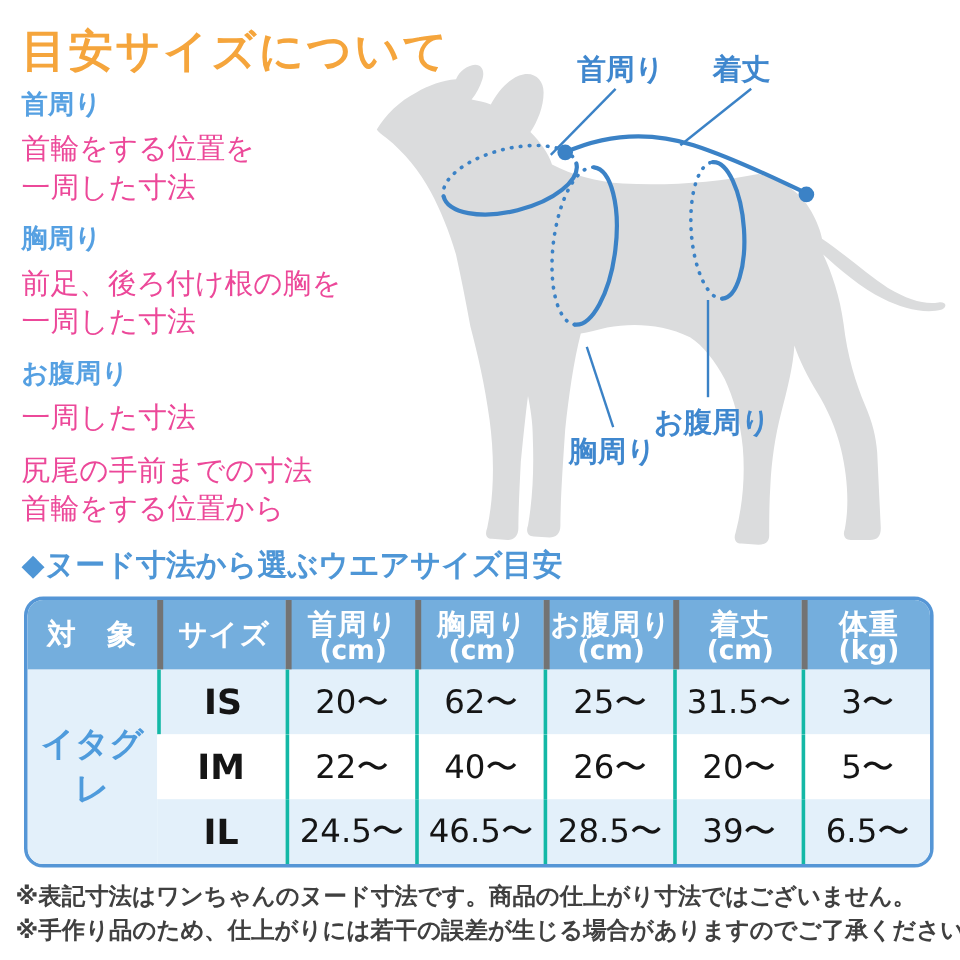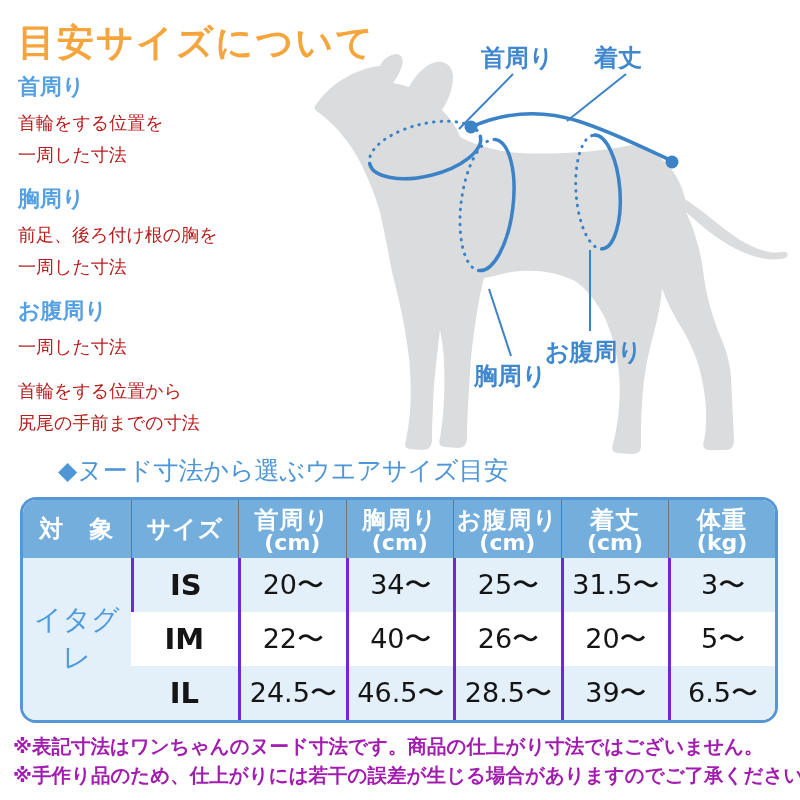--- a/index.html
+++ b/index.html
@@ -7,61 +7,61 @@
     position:relative;width:800px;height:800px;background:#ffffff;overflow:hidden;
     font-family:"DejaVu Sans","Liberation Sans",sans-serif;
   }
   .title{
     position:absolute;left:18px;top:18px;
     font-size:37px;font-weight:bold;color:#F5A53C;letter-spacing:2px;white-space:nowrap;
   }
   .definitions{position:absolute;left:18px;top:72px;width:300px;}
   .def-block{margin-bottom:12px;}
   .def-term{color:#55A0E2;font-weight:bold;font-size:22px;margin-bottom:6px;white-space:nowrap;}
-  .def-line{color:#b91c1c;font-size:18px;line-height:32px;white-space:nowrap;font-family:Liberation Mono, monospace;}
+  .def-line{color:#ec4899;font-size:24px;line-height:32px;white-space:nowrap;}
   .diagram-svg{position:absolute;left:0;top:0;width:800px;height:800px;}
   .diagram-label{
     position:absolute;color:#3F87CE;font-weight:bold;font-size:24px;white-space:nowrap;
   }
   .lbl-neck{left:481px;top:42px;}
   .lbl-length{left:594px;top:42px;}
   .lbl-chest{left:474px;top:360px;}
   .lbl-belly{left:545px;top:336px;}
   .section-title{
     position:absolute;left:18px;top:454px;
-    font-size:25px;font-weight:normal;color:#4E96D6;white-space:nowrap;margin-left:40px;
+    font-size:25px;font-weight:bold;color:#4E96D6;white-space:nowrap;
   }
   .table-wrap{
     position:absolute;left:20px;top:497px;width:758px;height:226px;
     border:3px solid #5596D6;border-radius:16px;overflow:hidden;box-sizing:border-box;
     background:#fff;
   }
   table.size-table{
     width:100%;height:100%;border-collapse:separate;border-spacing:0;table-layout:fixed;
     font-family:inherit;
   }
   .size-table th{
     background:#74AEDD;color:#ffffff;font-weight:bold;vertical-align:middle;
-    border-left:1px solid #737373;padding:0;height:58px;text-align:center;
+    border-left:5px solid #737373;padding:0;height:58px;text-align:center;
   }
   .size-table th:first-child,.size-table td:first-child{border-left:none;}
   .size-table th .main{font-size:24px;line-height:26px;letter-spacing:1px;}
   .size-table th .unit{font-size:22px;line-height:19px;}
   .size-table td{
-    border-left:3px solid #6d28d9;text-align:center;vertical-align:middle;
+    border-left:3px solid #14b8a6;text-align:center;vertical-align:middle;
     padding:0;height:54px;font-size:27px;color:#151515;background:#ffffff;
   }
   .size-table tr.alt td{background:#E3F0FA;}
   .size-table td.target{
-    background:#ffffff;color:#4E9BDC;font-weight:normal;font-size:28px;
+    background:#ffffff;color:#4E9BDC;font-weight:bold;font-size:28px;
   }
   .size-table td.size-code{font-weight:bold;font-size:29px;}
   .notes{position:absolute;left:13px;top:732px;width:780px;}
   .note-line{
-    color:#a21caf;font-weight:bold;font-size:19.5px;line-height:29px;white-space:nowrap;
+    color:#404040;font-weight:bold;font-size:19.5px;line-height:29px;white-space:nowrap;
   }
 </style>
 </head>
 <body>
 
 <div class="page">
 
   <div class="title">目安サイズについて</div>
 
   <div class="definitions">
@@ -73,22 +73,22 @@
     <div class="def-block">
       <div class="def-term">胸周り</div>
       <div class="def-line">前足、後ろ付け根の胸を</div>
       <div class="def-line">一周した寸法</div>
     </div>
     <div class="def-block">
       <div class="def-term">お腹周り</div>
       <div class="def-line">一周した寸法</div>
     </div>
     <div class="def-block">
+      <div class="def-line">尻尾の手前までの寸法</div>
       <div class="def-line">首輪をする位置から</div>
-      <div class="def-line">尻尾の手前までの寸法</div>
     </div>
   </div>
 
   <svg class="diagram-svg" viewBox="0 0 800 800" xmlns="http://www.w3.org/2000/svg">
 
     <path fill="#DBDCDD" d="
       M314,108
       C321,96 333,84 347,77 C357,71 369,67 380,66
       C383,59 389,55 396,54 C402,54 404,60 402,66 C400,72 397,78 393,83
       C398,84 404,85 409,87 C415,76 425,64 436,62 C446,60 453,67 453,77
@@ -192,21 +192,21 @@
               <div class="main">体重</div>
               <div class="unit">(kg)</div>
             </th>
         </tr>
       </thead>
       <tbody>
         <tr class="alt">
           <td class="target" rowspan="3">イタグレ</td>
           <td class="size-code">IS</td>
           <td>20〜</td>
-          <td>34〜</td>
+          <td>62〜</td>
           <td>25〜</td>
           <td>31.5〜</td>
           <td>3〜</td>
         </tr>
         <tr>
           <td class="size-code">IM</td>
           <td>22〜</td>
           <td>40〜</td>
           <td>26〜</td>
           <td>20〜</td>

